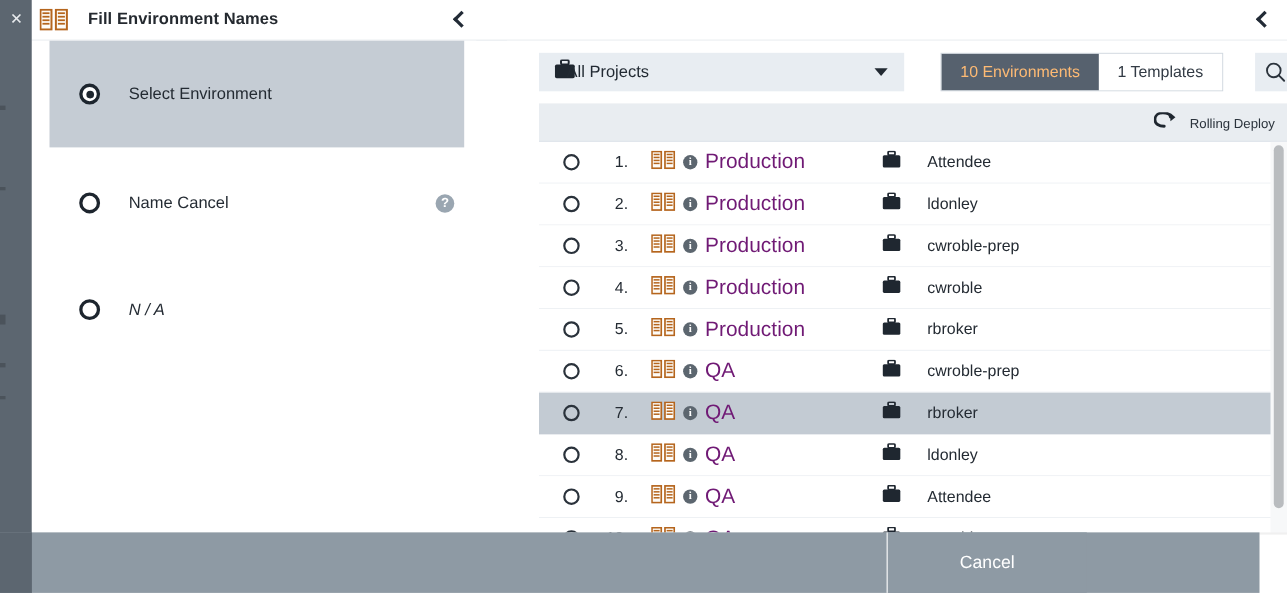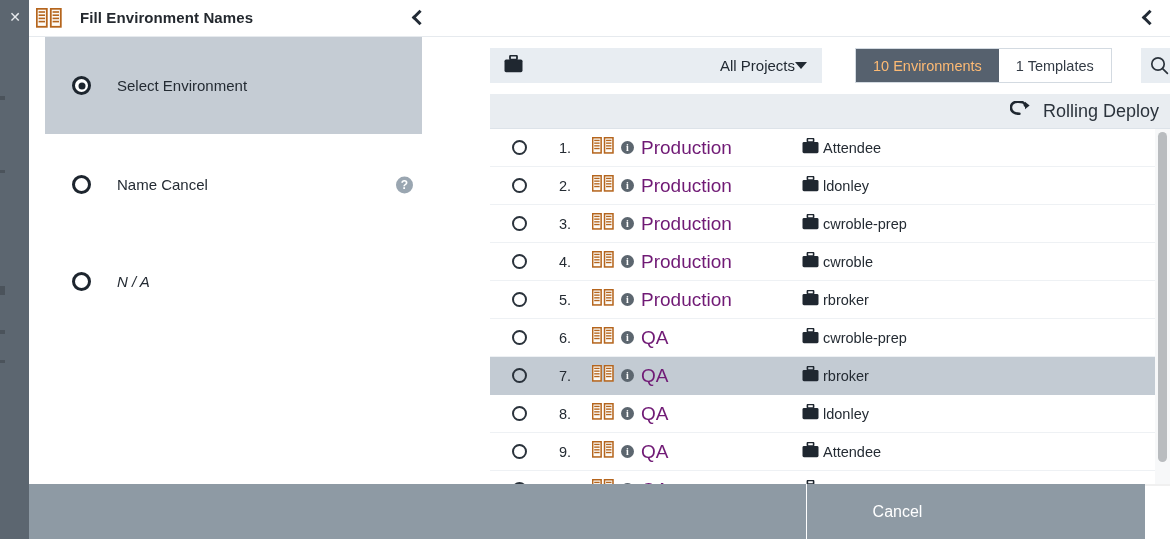--- a/index.html
+++ b/index.html
@@ -102,21 +102,21 @@
   }
 
   
   .toolbar { position: absolute; left: 0; top: 0; width: 709px; height: 57px; }
   .proj-select {
     position: absolute; left: 29px; top: 11px; width: 332px; height: 35px;
     background: #e8edf2; display: flex; align-items: center; cursor: pointer;
   }
   .proj-select .brief { margin-left: 14px; }
   .proj-select .ptxt {
-    flex: 1; text-align: right; font-size: 15px; color: #222a33;
+    flex: 1; text-align: left; font-size: 15px; color: #222a33;
     margin-left: -8px;
   }
   .caret {
     width: 0; height: 0; margin-right: 15px;
     border-left: 6px solid transparent; border-right: 6px solid transparent;
     border-top: 7px solid #222a33;
   }
   .seg {
     position: absolute; left: 394px; top: 11px; height: 35px;
     display: flex; border: 1px solid #d3dae1; background:#fff;
@@ -135,21 +135,21 @@
 
   
   .table { position: absolute; left: 29px; top: 57px; width: 680px; height: 390px; }
   .thead {
     position: relative; height: 35px; background: #e9edf1;
     border-bottom: 1px solid #dde3e9;
   }
   .thead .rolling {
     position: absolute; right: 11px; top: 0; height: 35px;
     display: flex; align-items: center; gap: 8px;
-    font-size: 18px; color: #2b333c; white-space: nowrap;
+    font-size: 12px; color: #2b333c; white-space: nowrap;
   }
   .tbody { position: relative; height: 355px; overflow: hidden; background:#fff; }
   .trow {
     position: relative; height: 38px; display: flex; align-items: center;
     border-bottom: 1px solid #eef1f4; background: #ffffff; cursor: pointer;
   }
   .trow.hl { background: #c3cbd3; border-bottom-color: #c3cbd3; }
   .row-radio {
     width: 15px; height: 15px; border-radius: 50%;
     border: 2.5px solid #2a323b; background: transparent;
@@ -157,21 +157,21 @@
   }
   .row-num {
     width: 34px; flex: 0 0 auto; text-align: right; margin-left: 10px;
     font-size: 14.5px; color: #242b33;
   }
   .env-cell {
     flex: 0 0 auto; margin-left: 21px; width: 210px;
     display: flex; align-items: center; gap: 7px;
   }
   .env-name { font-size: 19px; color: #701a75; }
-  .proj-cell { flex: 0 0 auto; display: flex; align-items: center; gap: 4px; }
+  .proj-cell { flex: 0 0 auto; display: flex; align-items: center; gap: 24px; }
   .proj-name { font-size: 14.5px; color: #242b33; }
 
   .info-dot {
     width: 13px; height: 13px; border-radius: 50%; background: #5c666f;
     color: #fff; font-size: 10px; font-weight: bold; line-height: 13px;
     text-align: center; font-family: "Liberation Serif", serif;
   }
 
   
   .vscroll {

